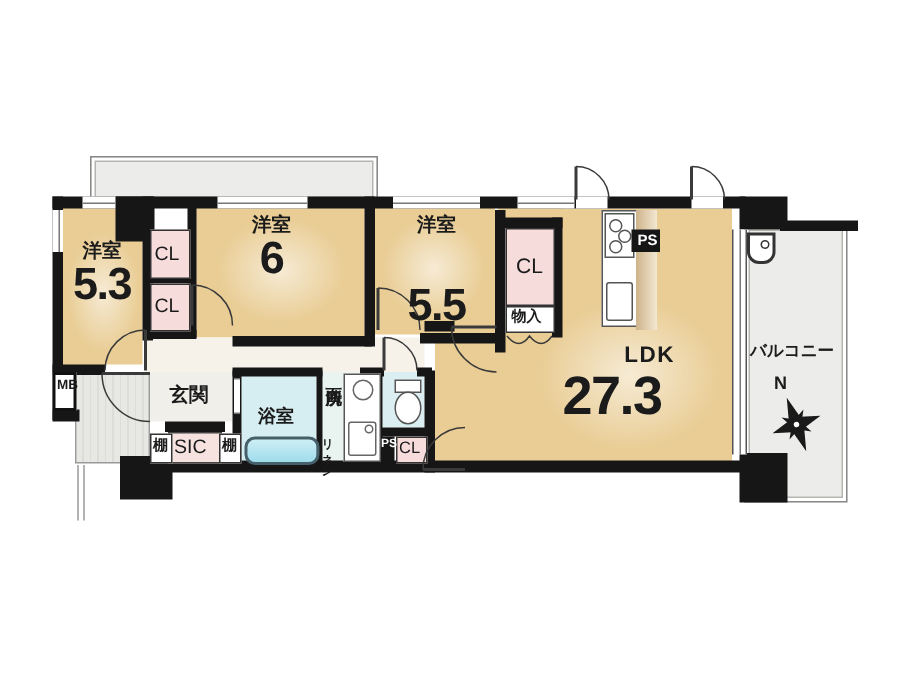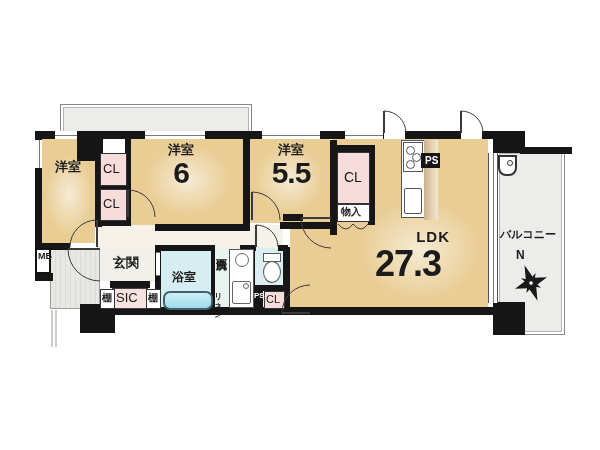--- a/index.html
+++ b/index.html
@@ -155,28 +155,29 @@
     </g>
     <g transform="translate(531,283) rotate(-20)" fill="#1a1a1a">
       <path d="M0,-19 L4,-4 L17,0 L4,4 L0,19 L-4,4 L-17,0 L-4,-4 Z"></path>
       <path d="M0,-11 L2.5,-2.5 L11,0 L2.5,2.5 L0,11 L-2.5,2.5 L-11,0 L-2.5,-2.5 Z" transform="rotate(45)"></path>
       <circle r="1.8" fill="#fff"></circle>
     </g>
   </svg>
 
   <div class="lbl" style="left:40px;top:160px;width:56px;text-align:center;">
     <div class="jp" style="font-size:13px;">洋室</div>
+    <div class="num" style="font-size:30px;">5.3</div>
   </div>
   <div class="lbl" style="left:136px;top:143px;width:90px;text-align:center;">
     <div class="jp" style="font-size:13px;">洋室</div>
     <div class="num" style="font-size:30px;">6</div>
   </div>
   <div class="lbl" style="left:252px;top:143px;width:78px;text-align:center;">
     <div class="jp" style="font-size:13px;">洋室</div>
-    <div class="num" style="font-size:30px;">5.5</div>
+    <div class="num" style="font-size:30px;margin-top:31px;">5.5</div>
   </div>
   <div class="lbl" style="left:366px;top:229px;width:84px;text-align:center;">
     <div style="font-size:15px;font-weight:600;letter-spacing:1px;text-align:right;padding-left:18px;">LDK</div>
     <div class="num" style="font-size:36px;">27.3</div>
   </div>
 
   <div class="lbl" style="left:103px;top:162px;font-size:13px;">CL</div>
   <div class="lbl" style="left:103px;top:197px;font-size:13px;">CL</div>
   <div class="lbl" style="left:344px;top:170px;font-size:14px;">CL</div>
   <div class="lbl" style="left:266px;top:294px;font-size:11px;">CL</div>

